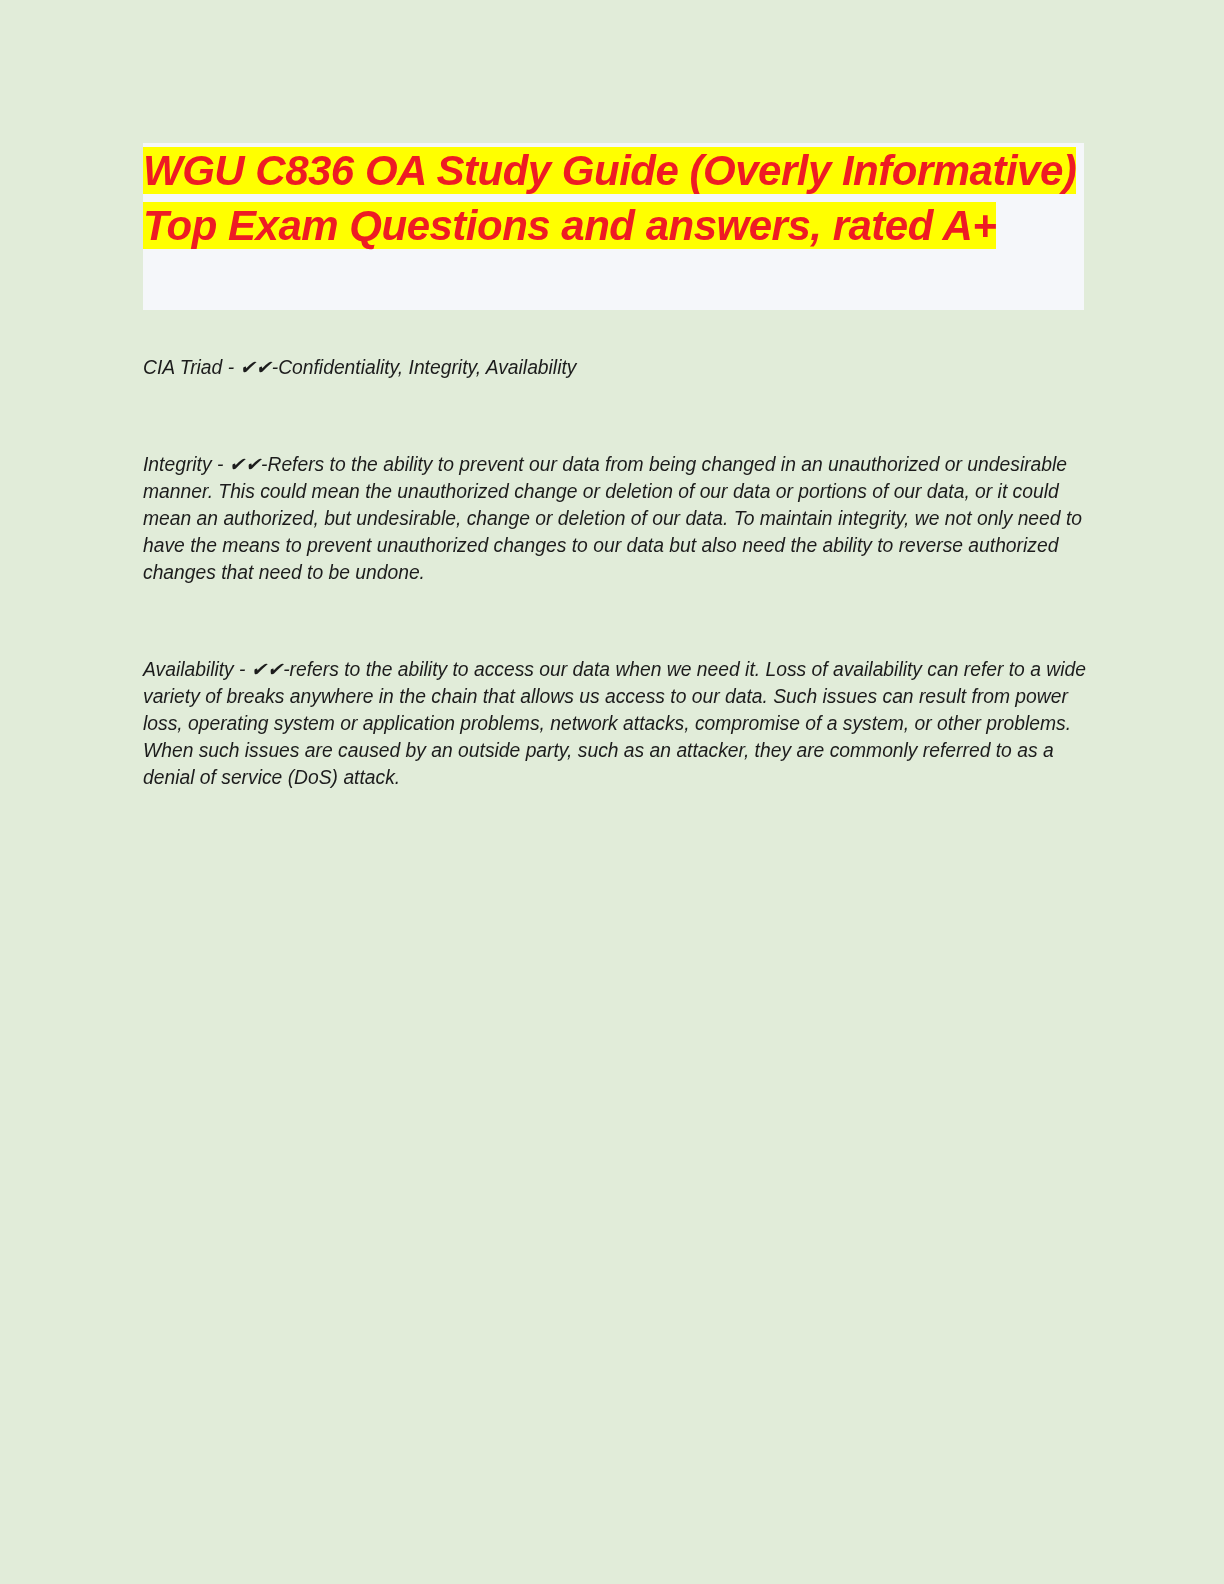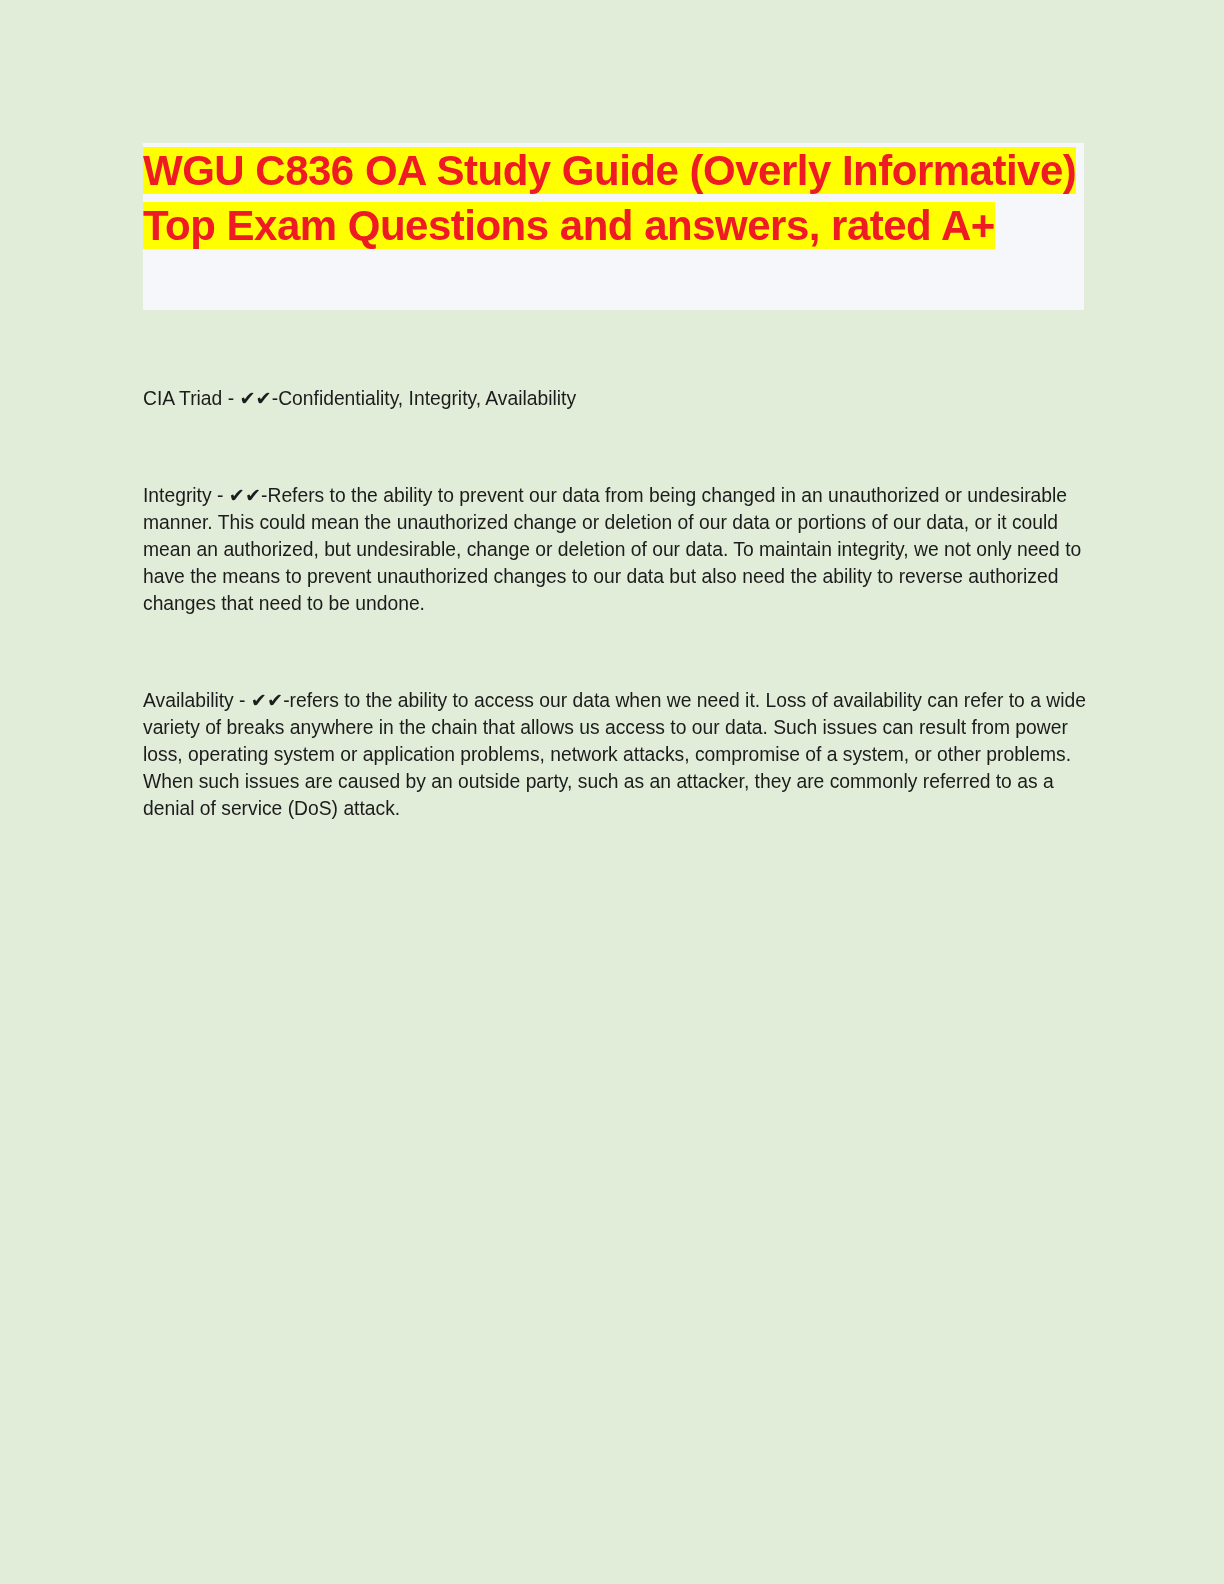--- a/index.html
+++ b/index.html
@@ -13,20 +13,21 @@
     font-family: "Liberation Sans", sans-serif;
     color: #1c1c1c;
     overflow: hidden;
   }
   .page {
     position: relative;
     width: 1020px;
     height: 1584px;
     box-sizing: border-box;
     padding: 143px 140px 4px 143px;
+    font-style: italic;
   }
   .title-panel {
     background: #f5f7fa;
     width: 941px;
     min-height: 167px;
     box-sizing: border-box;
     padding-bottom: 3px;
   }
   h1.doc-title {
     margin: 0;
@@ -34,21 +35,21 @@
     line-height: 55px;
     font-weight: bold;
     letter-spacing: -0.5px;
   }
   h1.doc-title .hl {
     background: #ffff00;
     color: #ee1b24;
   }
   .body-text {
     width: 945px;
-    margin-top: 75px;
+    margin-top: 44px;
   }
   .body-text p {
     margin: 0 0 70px 0;
     font-size: 19.3px;
     line-height: 27px;
     font-weight: normal;
   }
 </style>
 </head>
 <body>

